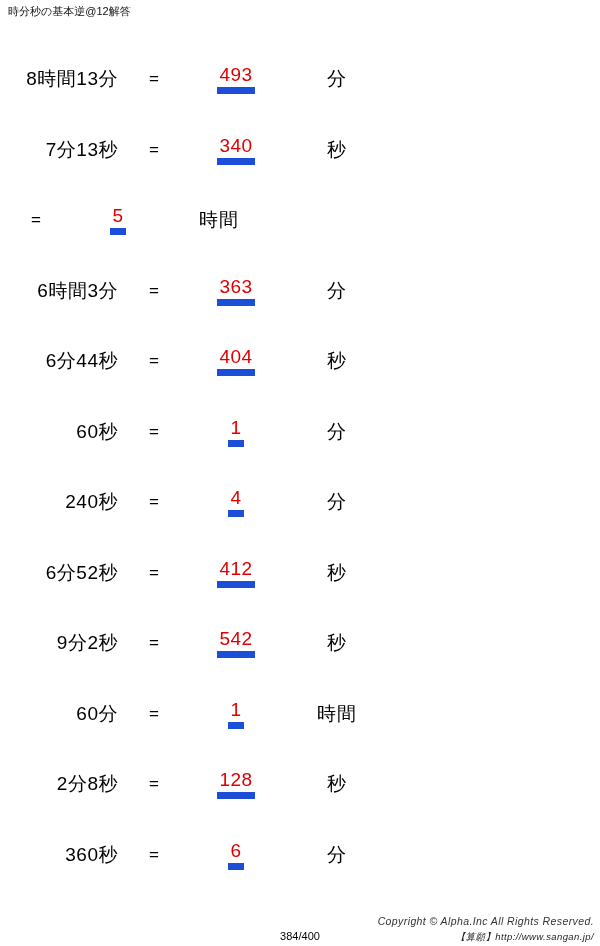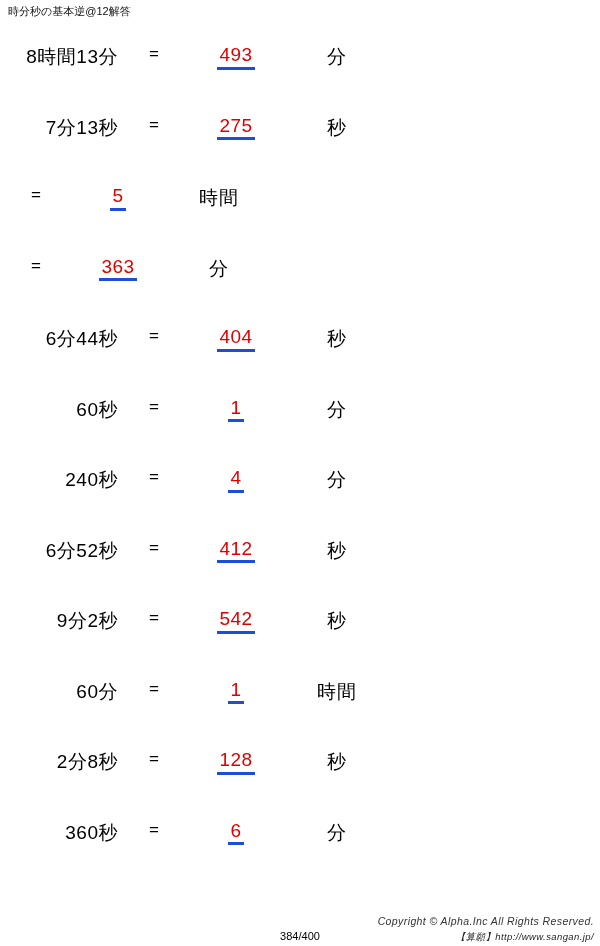--- a/index.html
+++ b/index.html
@@ -32,21 +32,21 @@
     white-space: nowrap;
   }
   .problems {
     position: absolute;
     top: 44px;
     left: 0;
     width: 600px;
   }
   .row {
     display: flex;
-    align-items: flex-start;
+    align-items: center;
     height: 70.5px;
   }
   .q-cell {
     width: 118px;
     text-align: right;
     font-size: 19px;
     letter-spacing: 0.5px;
     color: #000000;
     white-space: nowrap;
   }
@@ -58,21 +58,21 @@
   }
   .ans-cell {
     width: 92px;
     text-align: center;
     font-size: 19px;
     color: #e00000;
     letter-spacing: 0.5px;
   }
   .ans-inner {
     display: inline-block;
-    border-bottom: 3px solid #1d4ed8;
+    border-bottom: 7px solid #1d4ed8;
     padding: 0 2px 1px 2px;
     line-height: 1.15;
   }
   .unit-cell {
     width: 110px;
     text-align: center;
     font-size: 19px;
     color: #000000;
     letter-spacing: 1px;
   }
@@ -115,31 +115,32 @@
     <div class="row">
       <div class="q-cell">8時間13分</div>
       <div class="eq-cell">=</div>
       <div class="ans-cell"><span class="ans-inner">493</span></div>
       <div class="unit-cell">分</div>
     </div>
 
     <div class="row">
       <div class="q-cell">7分13秒</div>
       <div class="eq-cell">=</div>
-      <div class="ans-cell"><span class="ans-inner">275</span></div>
+      <div class="ans-cell"><span class="ans-inner">340</span></div>
       <div class="unit-cell">秒</div>
     </div>
 
     <div class="row">
       <div class="eq-cell">=</div>
       <div class="ans-cell"><span class="ans-inner">5</span></div>
       <div class="unit-cell">時間</div>
     </div>
 
     <div class="row">
+      <div class="q-cell">6時間3分</div>
       <div class="eq-cell">=</div>
       <div class="ans-cell"><span class="ans-inner">363</span></div>
       <div class="unit-cell">分</div>
     </div>
 
     <div class="row">
       <div class="q-cell">6分44秒</div>
       <div class="eq-cell">=</div>
       <div class="ans-cell"><span class="ans-inner">404</span></div>
       <div class="unit-cell">秒</div>

